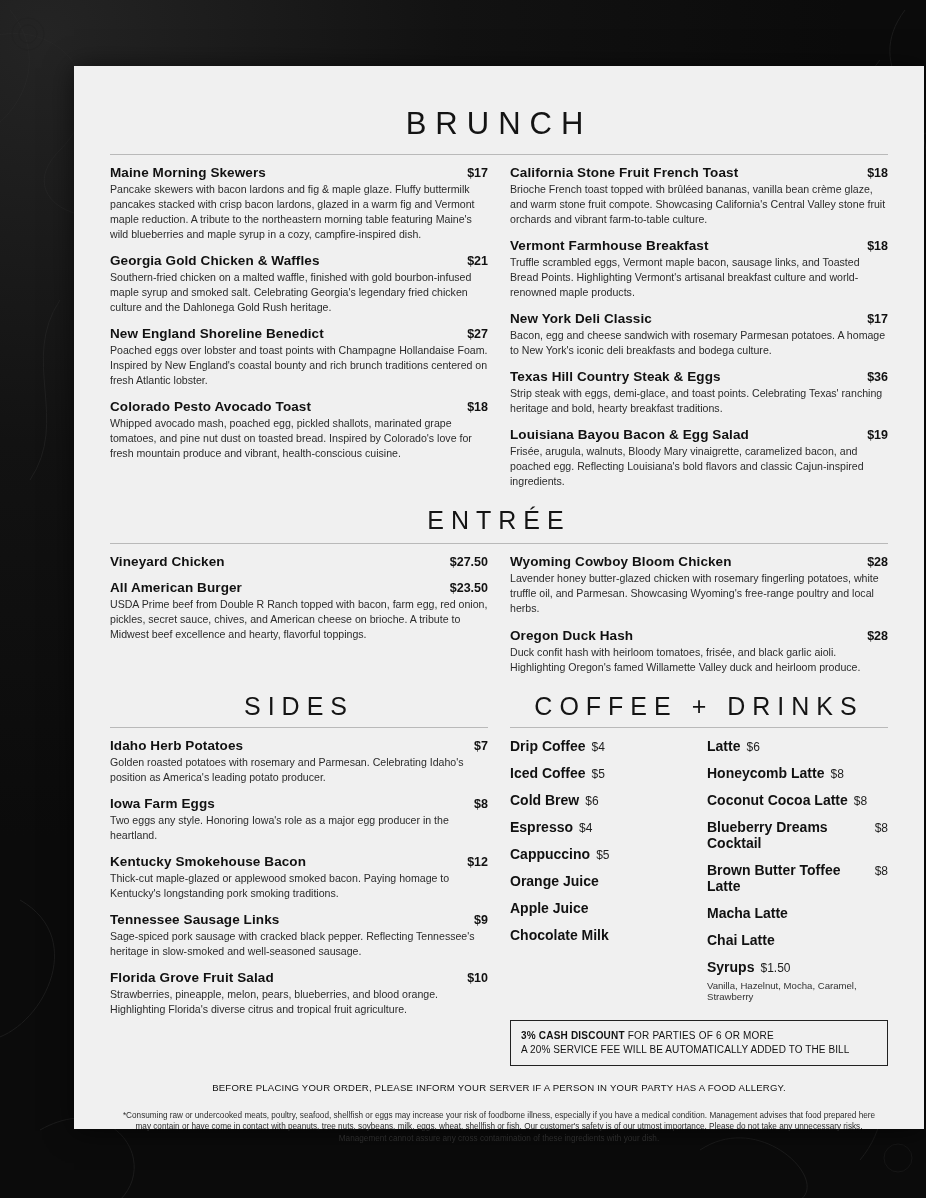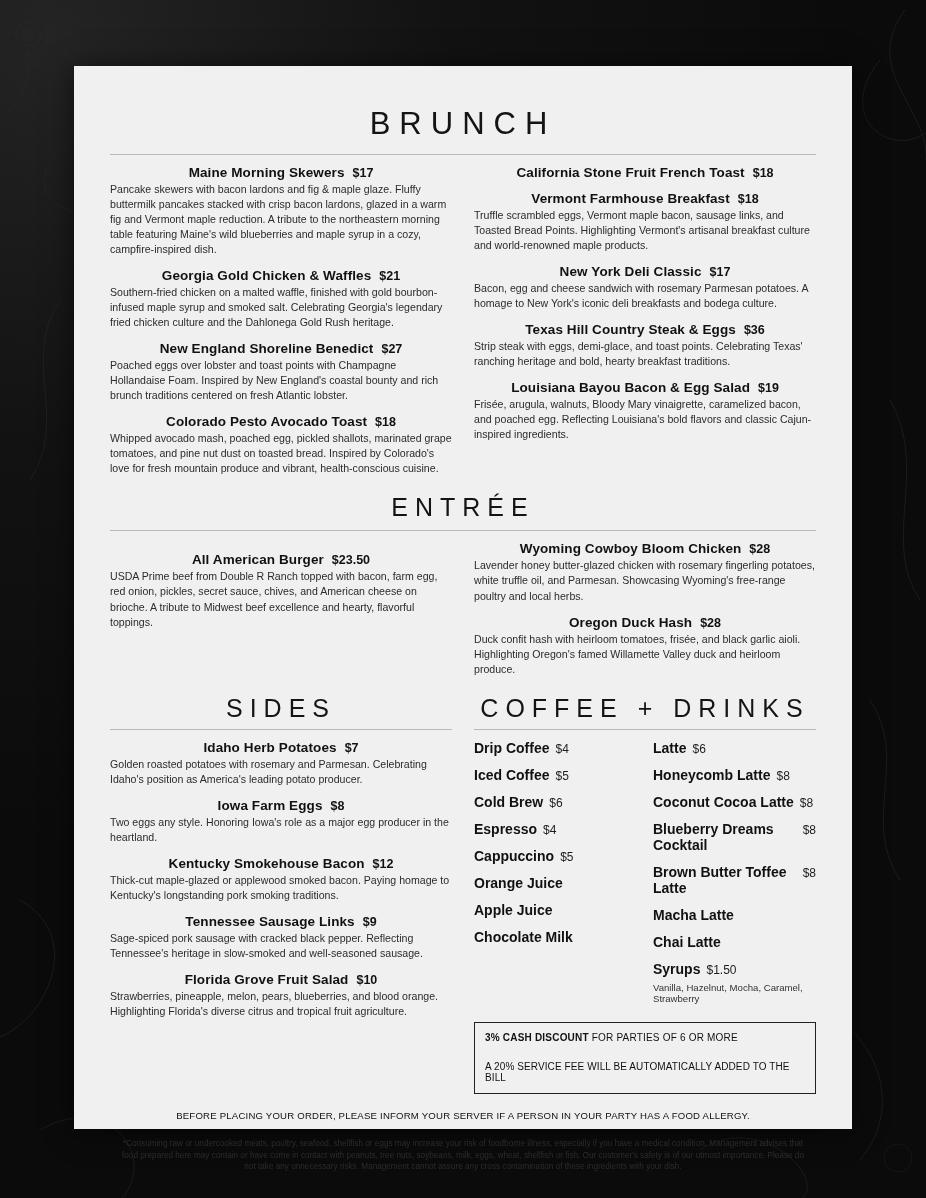--- a/index.html
+++ b/index.html
@@ -23,21 +23,21 @@
   }
   .bg-swirl {
     position: absolute;
     inset: 0;
     opacity: 0.55;
   }
   .page {
     position: absolute;
     left: 74px;
     top: 66px;
-    width: 778px;
+    width: 850px;
     height: 1063px;
     background: #f0f0f0;
     box-shadow: 0 2px 26px rgba(0,0,0,0.6);
   }
   .page-inner {
     padding: 26px 36px 14px 36px;
     box-sizing: border-box;
     height: 100%;
   }
   .menu-title {
@@ -69,21 +69,21 @@
   .col {
     flex: 1 1 0;
     min-width: 0;
   }
   .item {
     margin-bottom: 11px;
   }
   .item-head {
     display: flex;
     align-items: baseline;
-    justify-content: center;
+    justify-content: space-between;
     gap: 8px;
   }
   .item-name {
     font-size: 13.5px;
     font-weight: bold;
     color: #111;
     letter-spacing: 0.1px;
   }
   .item-price {
     font-size: 12.5px;
@@ -152,21 +152,21 @@
     font-size: 10px;
     color: #111;
     letter-spacing: 0.2px;
   }
   .notice-line1 b {
     font-weight: bold;
   }
   .notice-line2 {
     font-size: 10px;
     color: #111;
-    margin-top: 18px;
+    margin-top: 3px;
     letter-spacing: 0.1px;
   }
   .footer {
     margin-top: 16px;
     text-align: center;
   }
   .allergy {
     font-size: 9.6px;
     font-weight: normal;
     color: #111;
@@ -248,20 +248,21 @@
         </div>
 
       </div>
       <div class="col">
 
         <div class="item">
           <div class="item-head">
             <span class="item-name">California Stone Fruit French Toast</span>
             <span class="item-price">$18</span>
           </div>
+          <div class="item-desc">Brioche French toast topped with brûléed bananas, vanilla bean crème glaze, and warm stone fruit compote. Showcasing California's Central Valley stone fruit orchards and vibrant farm-to-table culture.</div>
         </div>
 
         <div class="item">
           <div class="item-head">
             <span class="item-name">Vermont Farmhouse Breakfast</span>
             <span class="item-price">$18</span>
           </div>
           <div class="item-desc">Truffle scrambled eggs, Vermont maple bacon, sausage links, and Toasted Bread Points. Highlighting Vermont's artisanal breakfast culture and world-renowned maple products.</div>
         </div>
 
@@ -292,20 +293,24 @@
       </div>
     </div>
 
     <h2 class="section-title">ENTRÉE</h2>
     <hr class="rule">
 
     <div class="cols">
       <div class="col">
 
         <div class="item">
+          <div class="item-head">
+            <span class="item-name">Vineyard Chicken</span>
+            <span class="item-price">$27.50</span>
+          </div>
         </div>
 
         <div class="item">
           <div class="item-head">
             <span class="item-name">All American Burger</span>
             <span class="item-price">$23.50</span>
           </div>
           <div class="item-desc">USDA Prime beef from Double R Ranch topped with bacon, farm egg, red onion, pickles, secret sauce, chives, and American cheese on brioche. A tribute to Midwest beef excellence and hearty, flavorful toppings.</div>
         </div>
 

